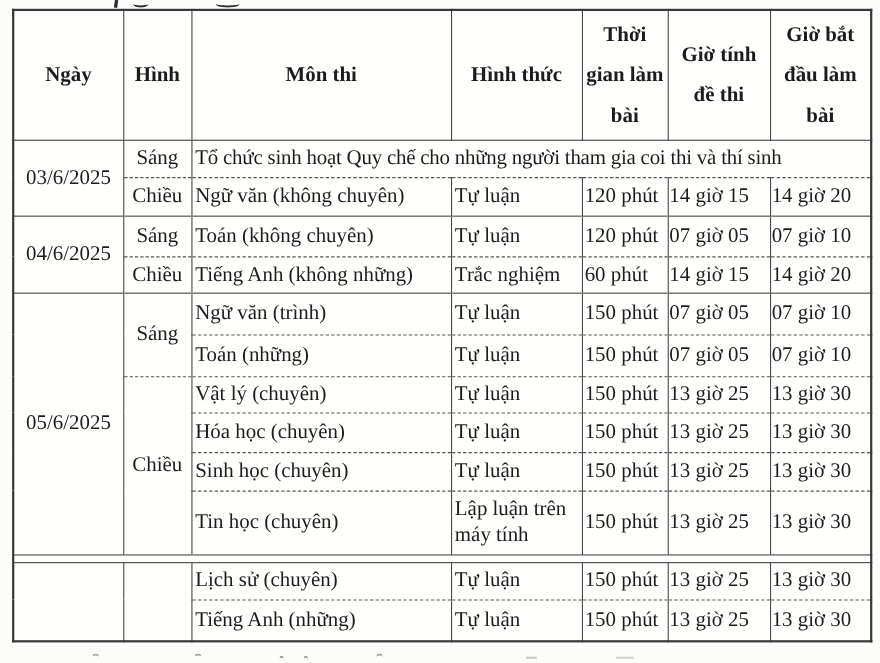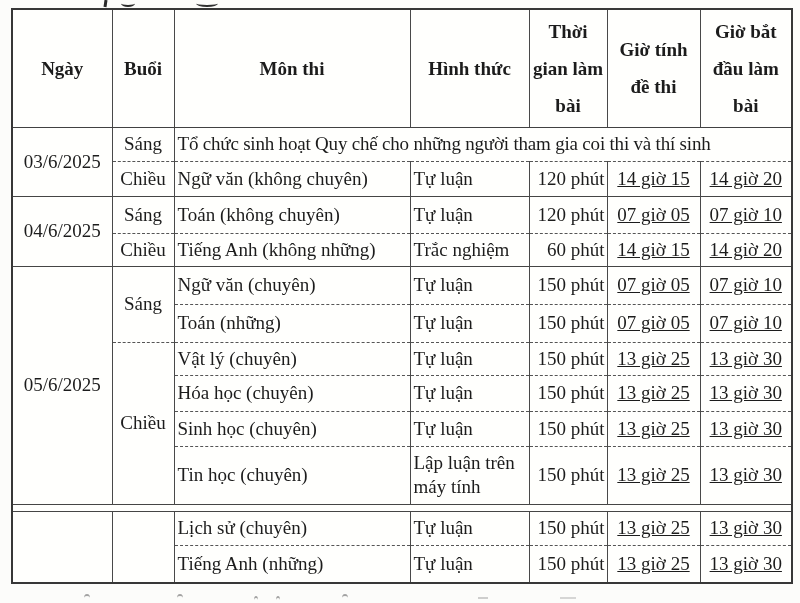--- a/index.html
+++ b/index.html
@@ -37,22 +37,22 @@
     font-weight:bold;
     text-align:center;
     line-height:1.95;
     white-space:normal;
     border-bottom:1px solid #424242;
     padding:0 2px;
   }
   tr.group-start > td{border-top:1px solid #464646;}
   td.c-date,td.c-session{text-align:center;}
   td.c-subject,td.c-format{text-align:left;}
-  td.c-duration{text-align:right;padding:0 2px;}
-  td.c-time{text-align:center;padding:0 1px;text-decoration:underline;}
+  td.c-duration{text-align:left;padding:0 2px;}
+  td.c-time{text-align:left;padding:0 1px;}
   td.c-merged{letter-spacing:-0.2px;padding-left:3px;}
   td.wrap{white-space:normal;line-height:1.25;}
   tr.spacer td{
     border-top:1px solid #464646;
     border-bottom:1px solid #464646;
     padding:0;
   }
   
   .artifact{position:absolute;pointer-events:none;}
   .a-top1{left:104px;top:0;width:3px;height:7px;background:#2a2a2a;transform:rotate(8deg);}
@@ -81,21 +81,21 @@
         <col style="width:62px">
         <col style="width:236px">
     <col style="width:119px">
         <col style="width:78px">
         <col style="width:93px">
         <col style="width:92px">
   </colgroup>
   <tbody>
         <tr class="header" style="height:118px">
     <th>Ngày</th>
-    <th>Buổi</th>
+    <th>Hình</th>
     <th>Môn thi</th>
     <th>Hình thức</th>
     <th>Thời gian làm bài</th>
     <th>Giờ tính đề thi</th>
     <th>Giờ bắt đầu làm bài</th>
   </tr>
 
   <tr class="group-start" style="height:34px">
     <td class="c-date" rowspan="2">03/6/2025</td>
     <td class="c-session">Sáng</td>
@@ -124,21 +124,21 @@
     <td class="c-subject">Tiếng Anh (không những)</td>
     <td class="c-format">Trắc nghiệm</td>
     <td class="c-duration">60 phút</td>
     <td class="c-time">14 giờ 15</td>
     <td class="c-time">14 giờ 20</td>
   </tr>
 
   <tr class="group-start" style="height:38px">
     <td class="c-date" rowspan="6">05/6/2025</td>
     <td class="c-session" rowspan="2">Sáng</td>
-    <td class="c-subject">Ngữ văn (chuyên)</td>
+    <td class="c-subject">Ngữ văn (trình)</td>
     <td class="c-format">Tự luận</td>
     <td class="c-duration">150 phút</td>
     <td class="c-time">07 giờ 05</td>
     <td class="c-time">07 giờ 10</td>
   </tr>
   <tr style="height:38px">
     <td class="c-subject">Toán (những)</td>
     <td class="c-format">Tự luận</td>
     <td class="c-duration">150 phút</td>
     <td class="c-time">07 giờ 05</td>

